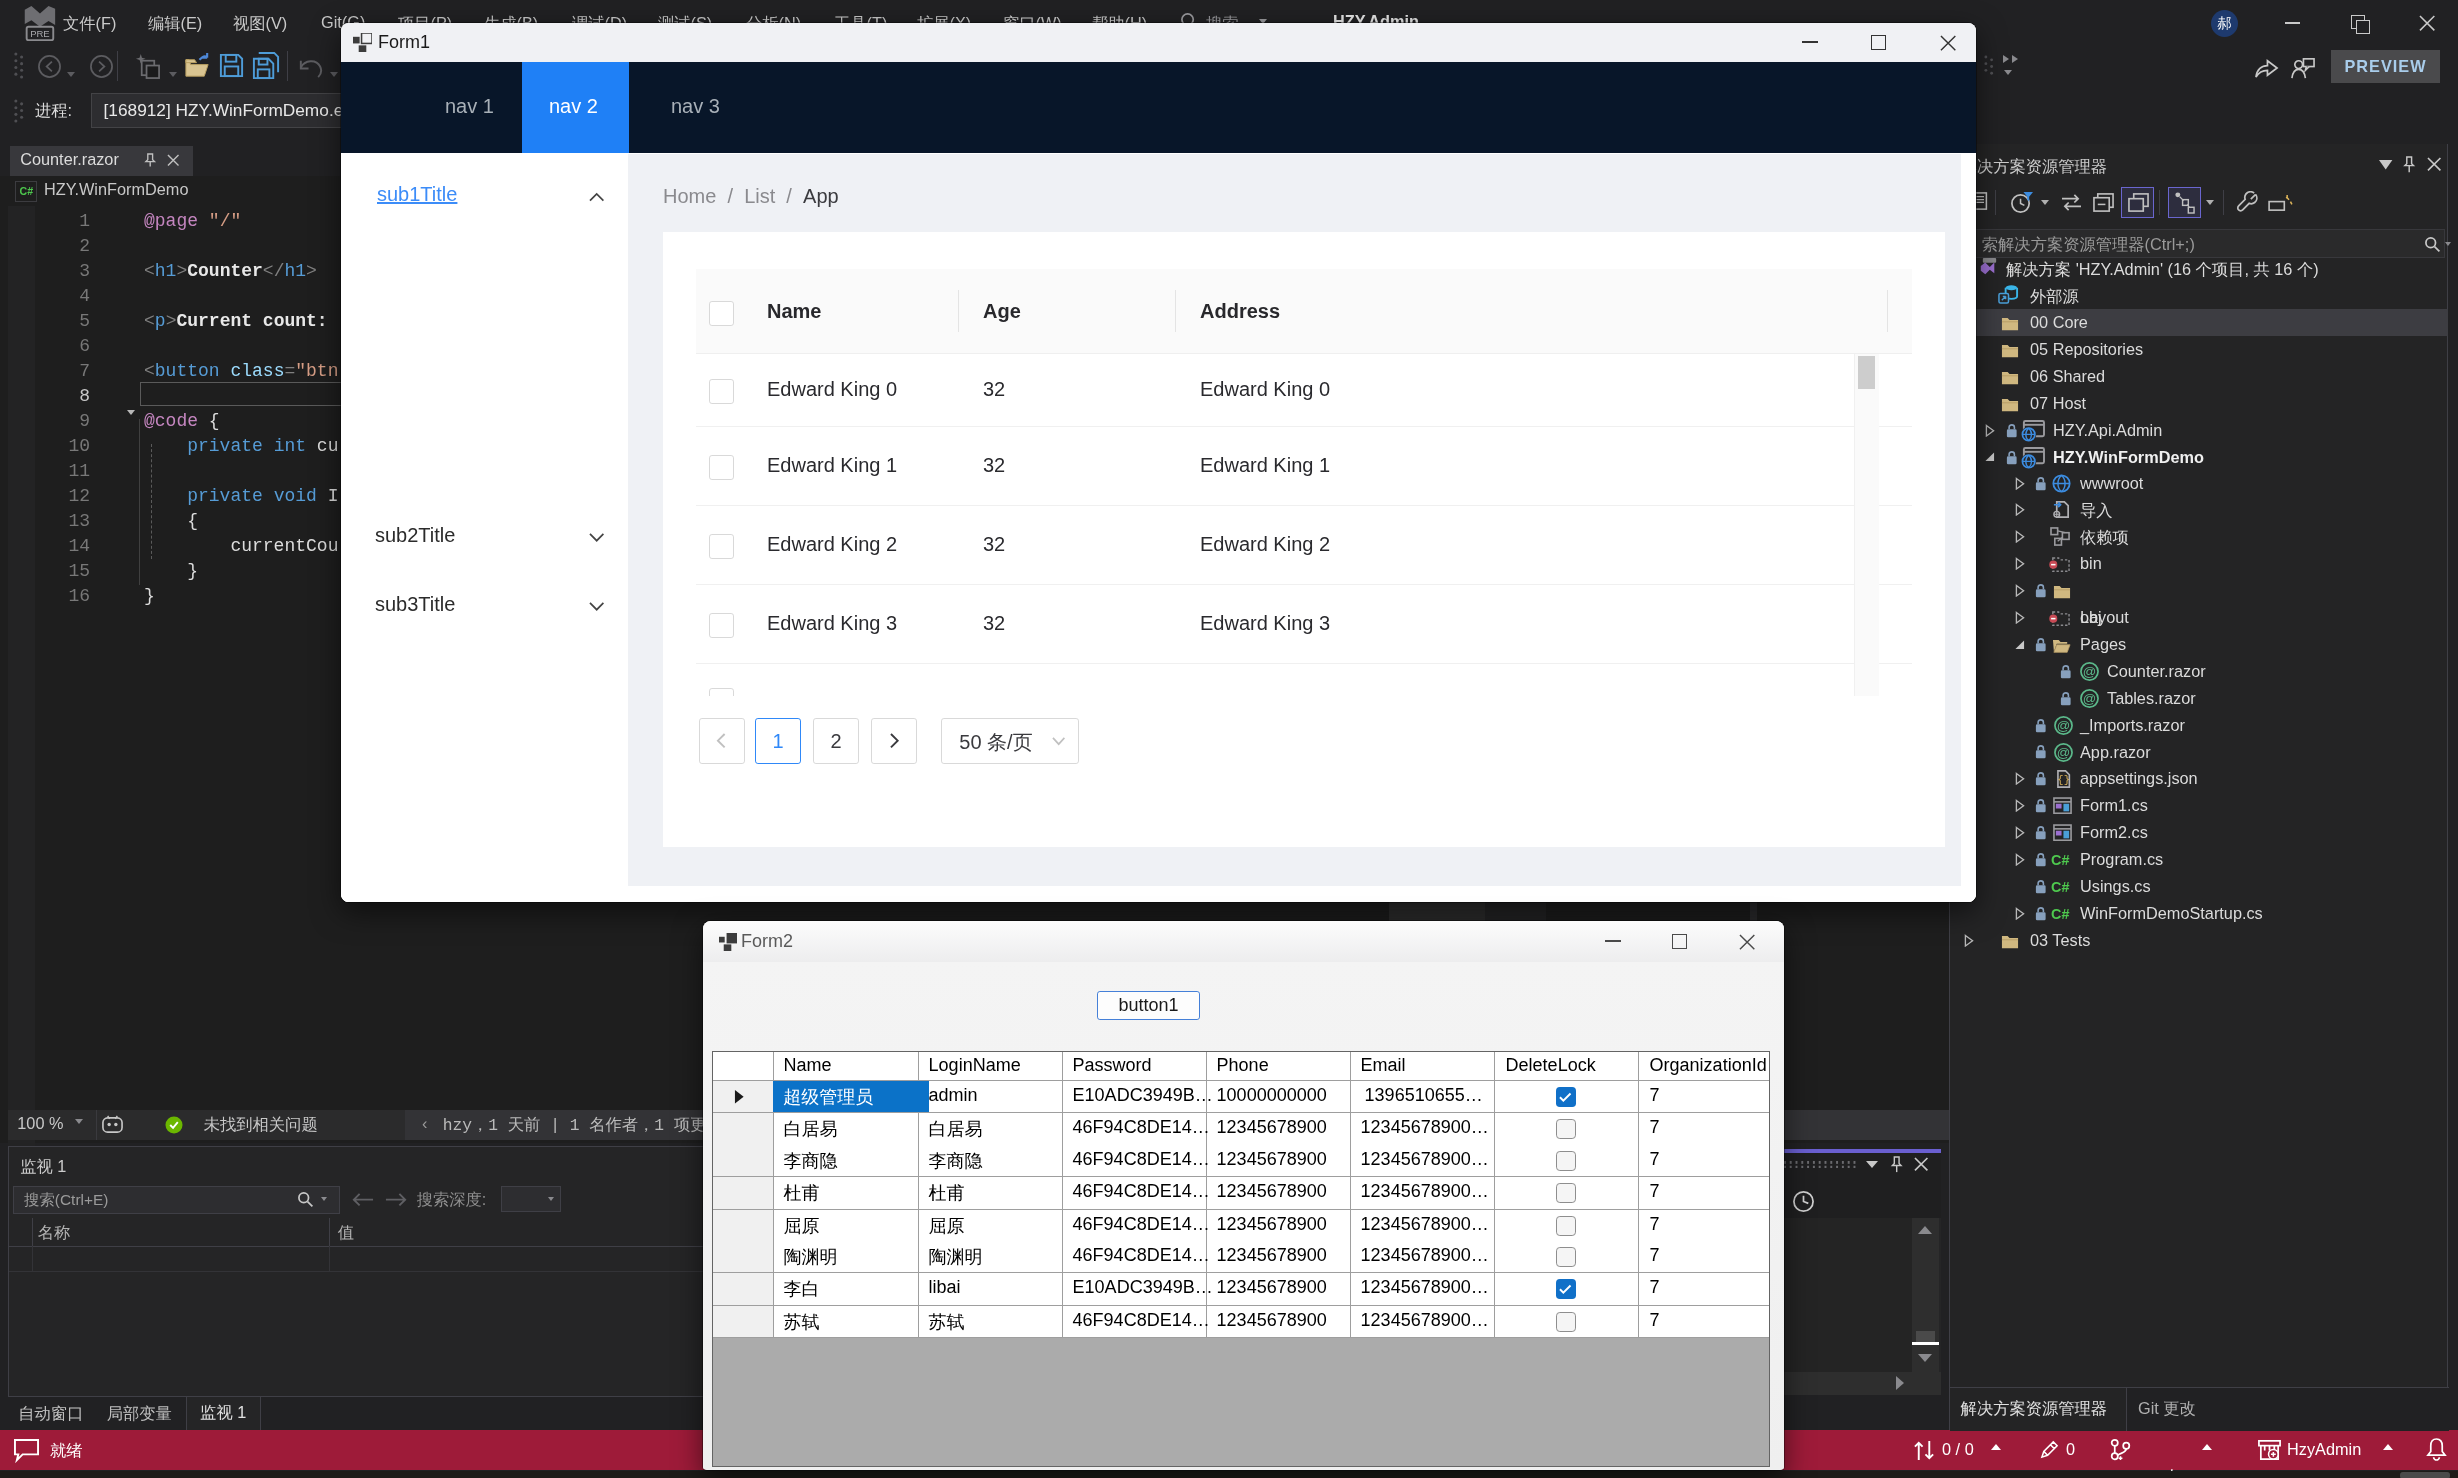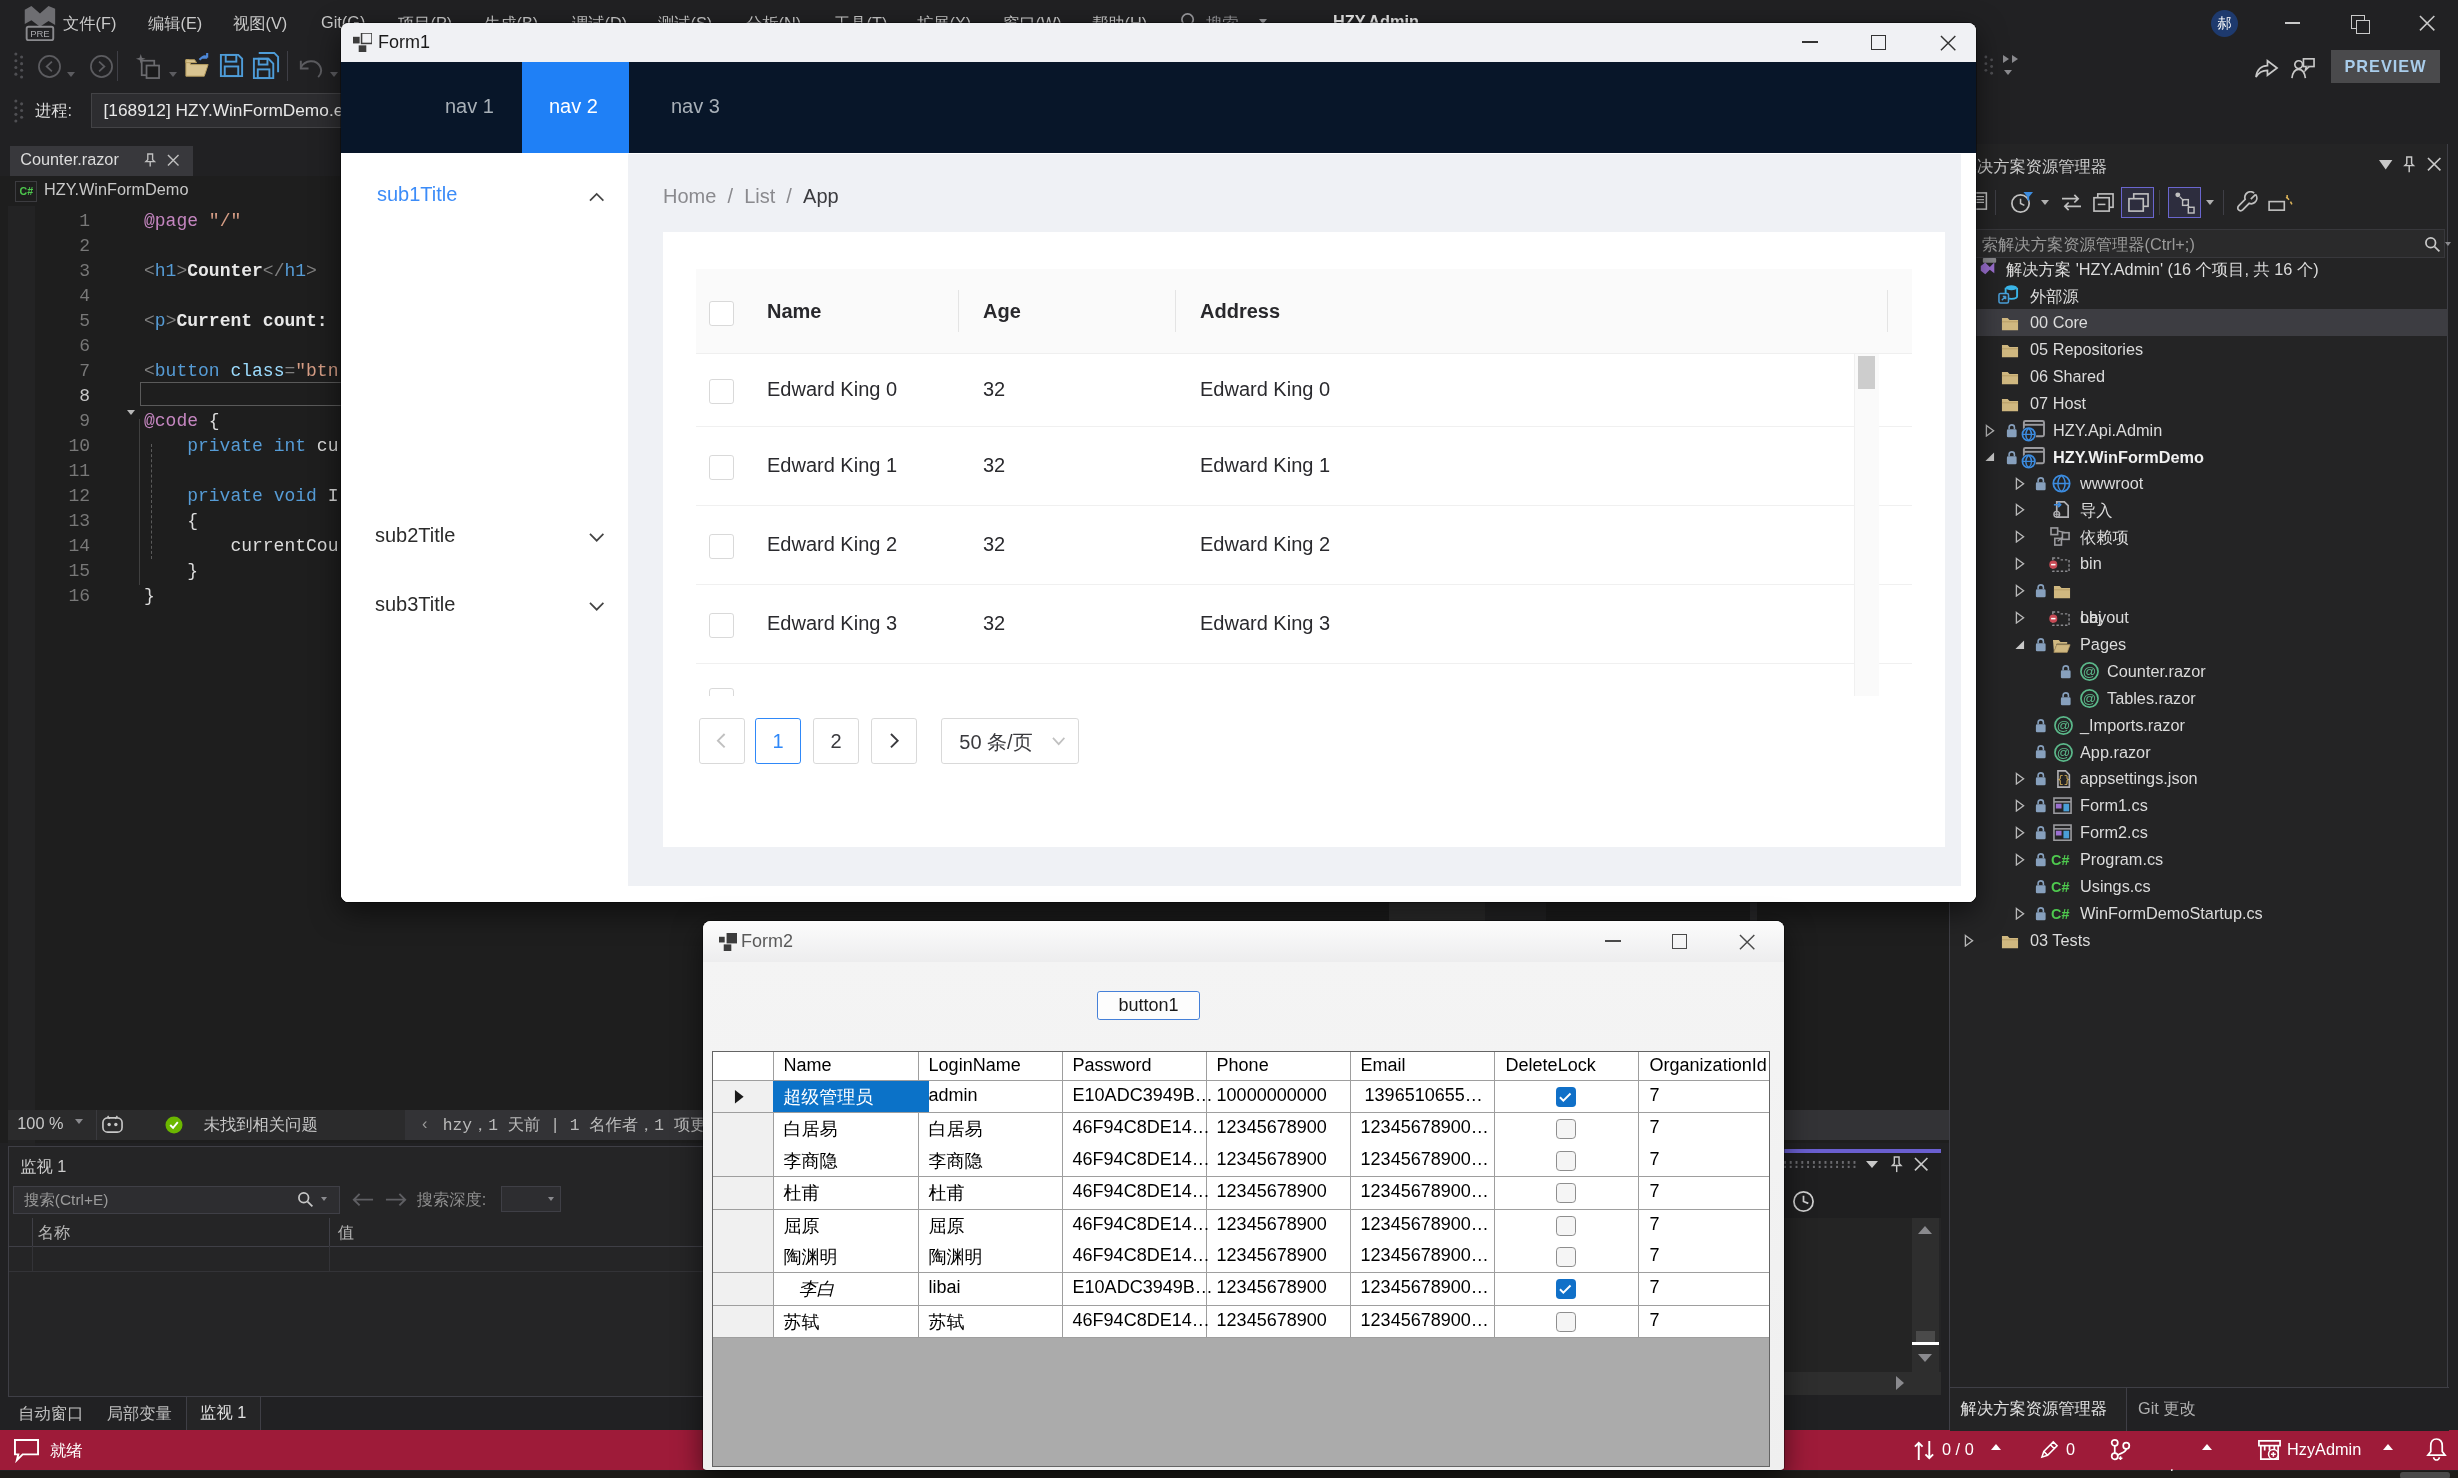--- a/index.html
+++ b/index.html
@@ -653,21 +653,21 @@
 
   <div class="a" style="left:0;top:39px;width:1635px;height:91px;background:#081629;color:#a8b0b8;font-size:20px;">
     <span class="a" style="left:104px;top:33px;">nav 1</span>
     <div class="a" style="left:181px;top:0;width:107px;height:91px;background:#1f80f6;color:#fff;">
         <span class="a" style="left:27px;top:33px;">nav 2</span>
       </div>
     <span class="a" style="left:330px;top:33px;">nav 3</span>
   </div>
 
   <div class="a" style="left:0;top:131px;width:287px;height:748px;background:#ffffff;font-size:20px;color:#2b2b2b;">
-    <span class="a" style="left:36px;top:29px;color:#3c8cf8;">sub1Title</span>
+    <span class="a" style="left:36px;top:29px;color:#3c8cf8;text-decoration:underline;">sub1Title</span>
     <svg class="a" style="left:248px;top:38px;" width="15.4" height="9.6" viewBox="0 0 16 10">
         <path d="M1 9 L8 2 L15 9" stroke="#444" stroke-width="1.8" fill="none"></path>
       </svg>
     <span class="a" style="left:34px;top:370px;">sub2Title</span>
     <svg class="a" style="left:248px;top:379px;" width="15.4" height="9.6" viewBox="0 0 16 10">
         <path d="M1 1 L8 8 L15 1" stroke="#444" stroke-width="1.8" fill="none"></path>
       </svg>
     <span class="a" style="left:34px;top:439px;">sub3Title</span>
     <svg class="a" style="left:248px;top:448px;" width="15.4" height="9.6" viewBox="0 0 16 10">
         <path d="M1 1 L8 8 L15 1" stroke="#444" stroke-width="1.8" fill="none"></path>
@@ -892,21 +892,21 @@
 </div>
 <div class="a" style="left:0;top:221px;width:1056px;height:33px;background:#fff;border-bottom:1px solid #9e9e9e;box-sizing:border-box;">
 <div class="a" style="left:0;top:0;width:60px;height:32px;background:#f0f0f0;"></div>
 <div class="a" style="left:60px;top:0;width:1px;height:32px;background:#9e9e9e;"></div>
 <div class="a" style="left:205px;top:0;width:1px;height:32px;background:#9e9e9e;"></div>
 <div class="a" style="left:349px;top:0;width:1px;height:32px;background:#9e9e9e;"></div>
 <div class="a" style="left:493px;top:0;width:1px;height:32px;background:#9e9e9e;"></div>
 <div class="a" style="left:637px;top:0;width:1px;height:32px;background:#9e9e9e;"></div>
 <div class="a" style="left:781px;top:0;width:1px;height:32px;background:#9e9e9e;"></div>
 <div class="a" style="left:925px;top:0;width:1px;height:32px;background:#9e9e9e;"></div>
-<span class="a" style="left:86px;top:3.8px;white-space:nowrap;font-style:italic;">李白</span>
+<span class="a" style="left:71px;top:3.8px;white-space:nowrap;">李白</span>
 <span class="a" style="left:216px;top:3.8px;white-space:nowrap;">libai</span>
 <span class="a" style="left:360px;top:3.8px;white-space:nowrap;">E10ADC3949B…</span>
 <span class="a" style="left:504px;top:3.8px;white-space:nowrap;">12345678900</span>
 <span class="a" style="left:648px;top:3.8px;white-space:nowrap;">12345678900…</span>
 <div class="a" style="left:843px;top:5.8px;width:20px;height:20px;background:#1070c8;border-radius:3.8px;">
           <svg class="a" style="left:3.8px;top:4.8px;" width="12.5" height="10.6" viewBox="0 0 13 11">
             <path d="M1 5.5 L4.5 9 L12 1.5" stroke="#fff" stroke-width="2" fill="none"></path>
           </svg>
         </div>
 <span class="a" style="left:937px;top:3.8px;white-space:nowrap;">7</span>

